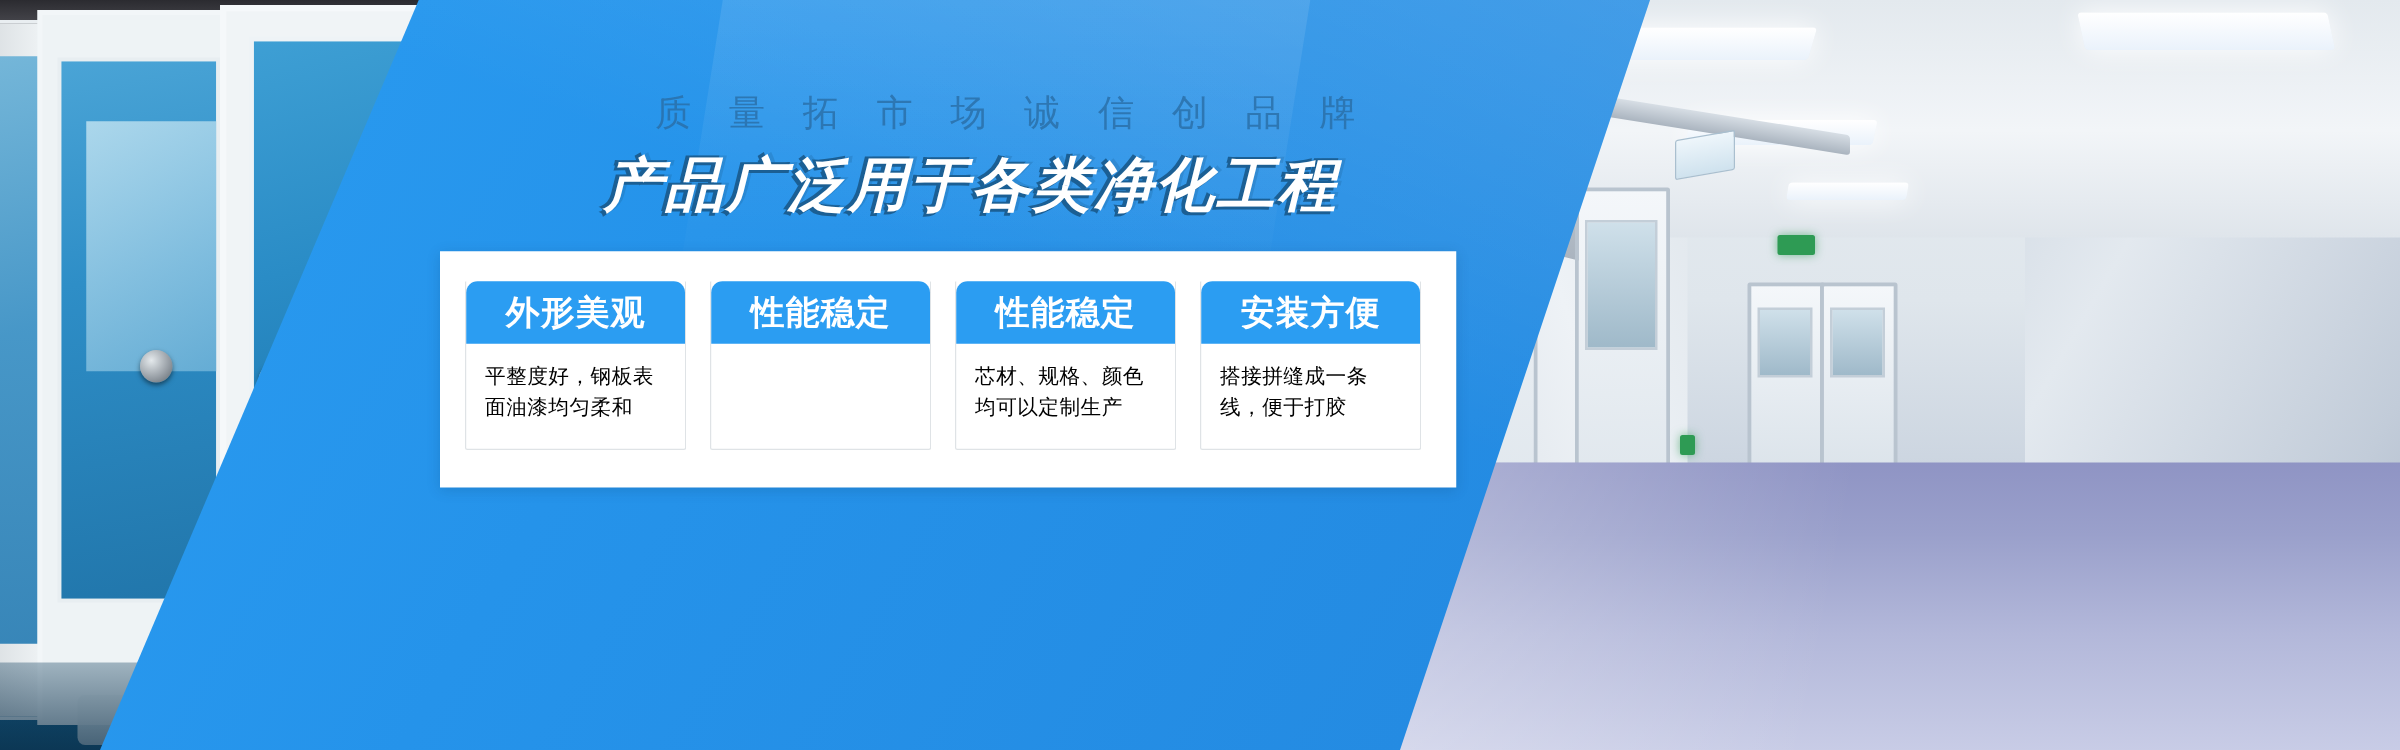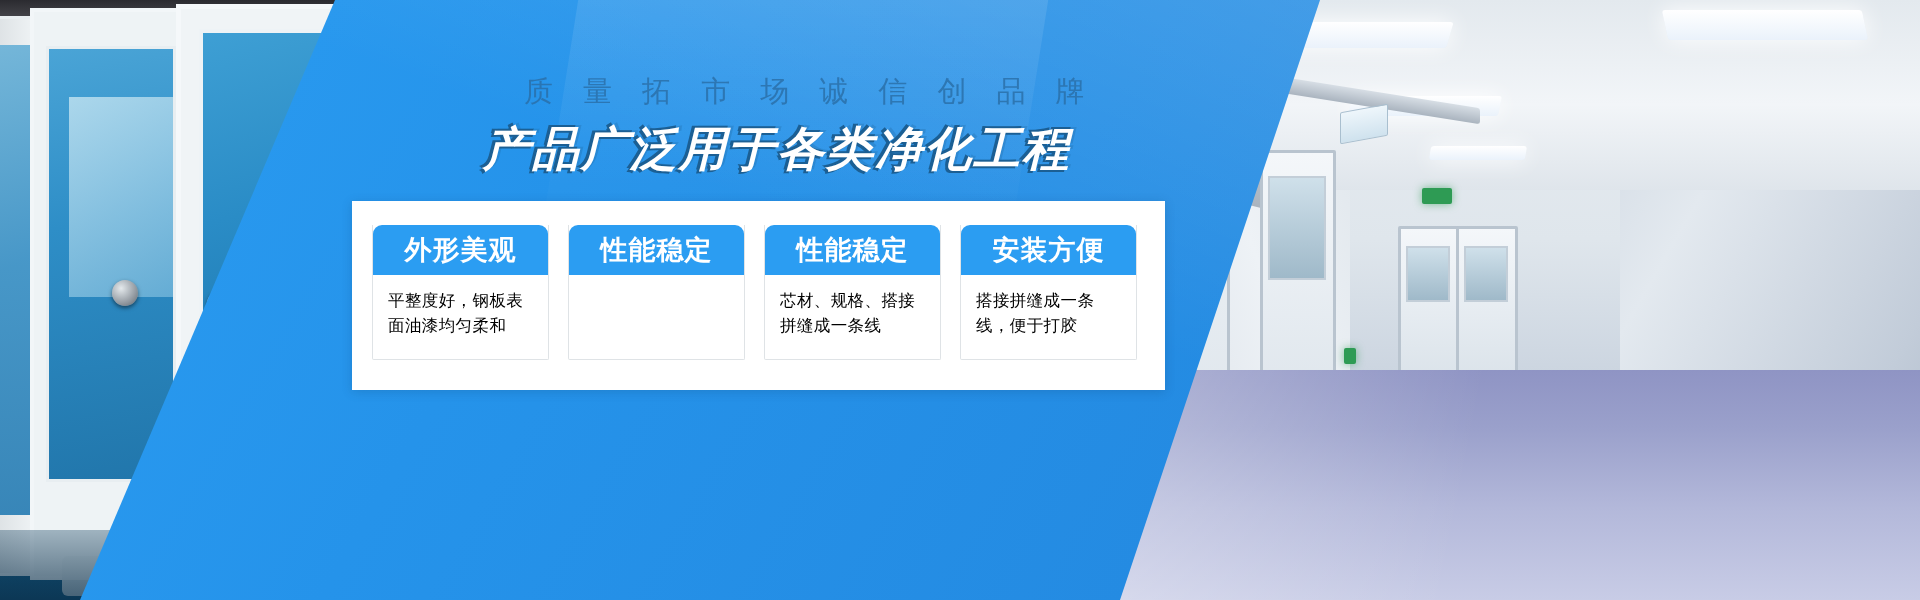--- a/index.html
+++ b/index.html
@@ -177,21 +177,21 @@
       <div class="box-head">外形美观</div>
       <div class="box-body">平整度好，钢板表面油漆均匀柔和</div>
     </div>
 
     <div class="box">
       <div class="box-head">性能稳定</div>
     </div>
 
     <div class="box">
       <div class="box-head">性能稳定</div>
-      <div class="box-body">芯材、规格、搭接拼缝成一条线</div>
+      <div class="box-body">芯材、规格、颜色均可以定制生产</div>
     </div>
 
     <div class="box">
       <div class="box-head">安装方便</div>
       <div class="box-body">搭接拼缝成一条线，便于打胶</div>
     </div>
 
   </div>
 
 </div>

